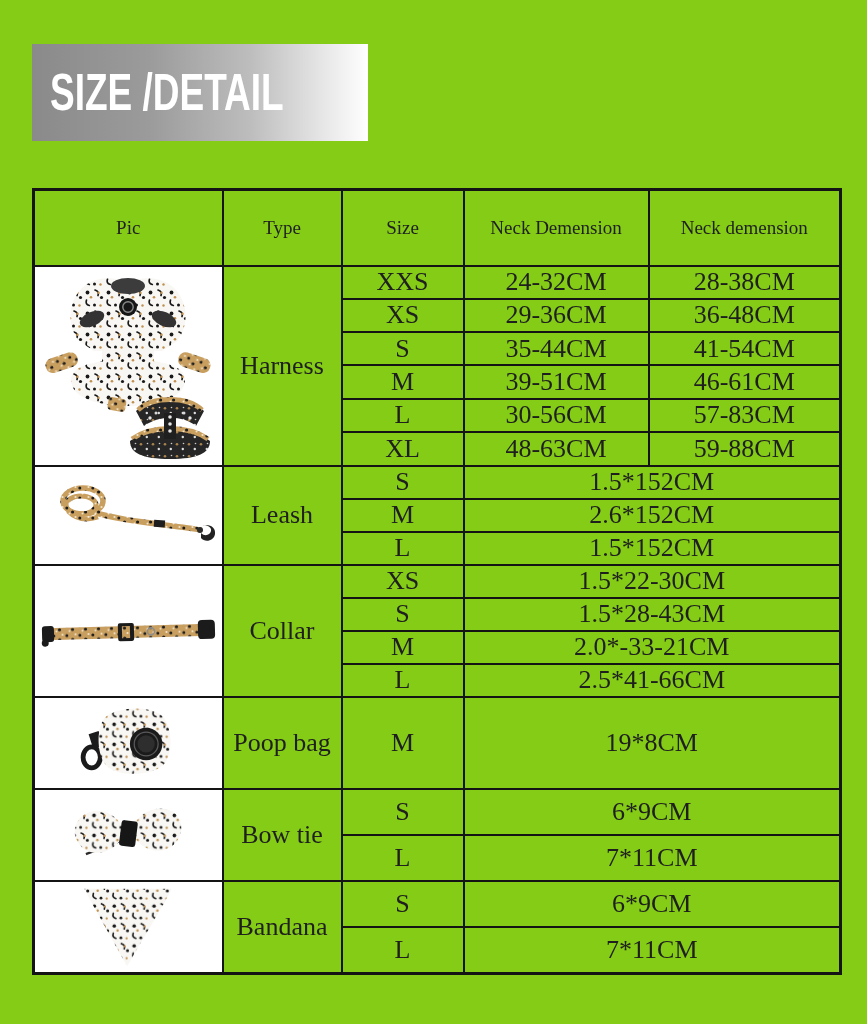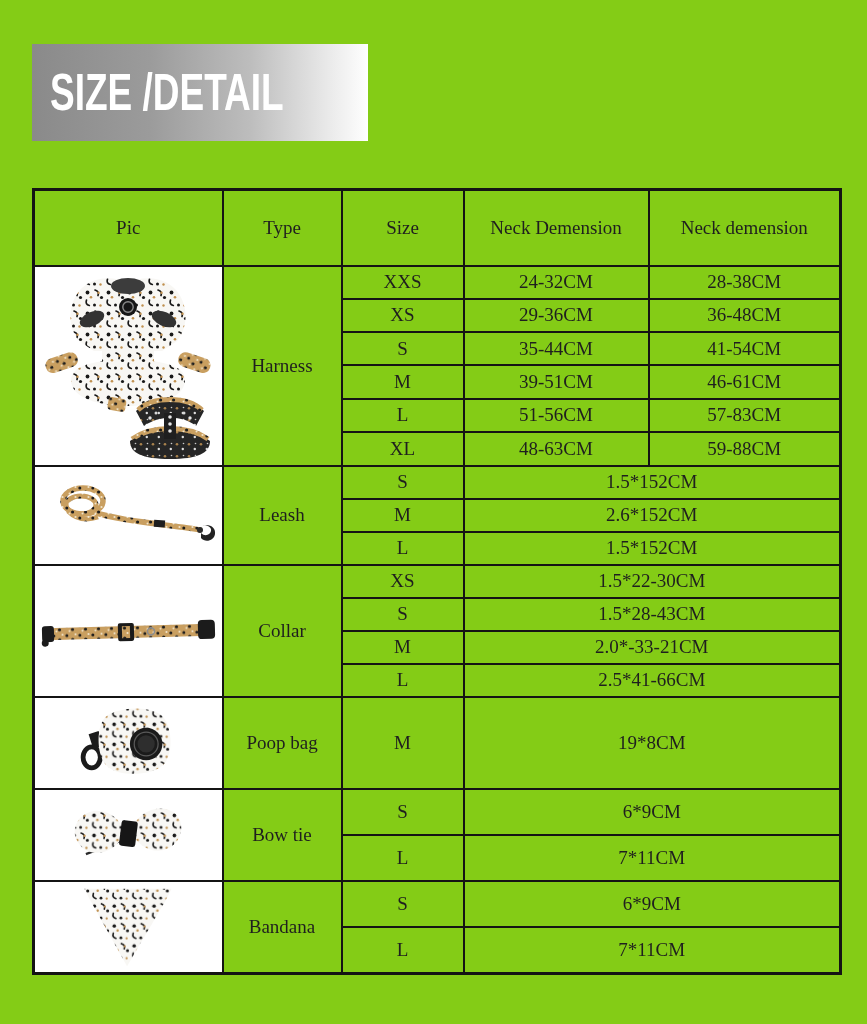--- a/index.html
+++ b/index.html
@@ -37,21 +37,21 @@
     table-layout:fixed;
     border:3px solid #141414;
     padding-left:24px;
   }
   .size-table td,.size-table th{
     border:2px solid #141414;
     text-align:center;
     vertical-align:middle;
     padding:0;
     font-weight:normal;
-    font-size:19px;
+    font-size:26px;
     color:#1f1f1f;
     overflow:hidden;
   }
   col.c-pic{width:189px}
   col.c-type{width:119px}
   col.c-size{width:122px}
   col.c-neck{width:185px}
   col.c-chest{width:192px}
   tr.r-head{height:76px}
   tr.r-std{height:33px}
@@ -167,21 +167,21 @@
       <td class="dim-cell">35-44CM</td>
       <td class="dim-cell">41-54CM</td>
     </tr>
     <tr class="r-std">
       <td>M</td>
       <td class="dim-cell">39-51CM</td>
       <td class="dim-cell">46-61CM</td>
     </tr>
     <tr class="r-std">
       <td>L</td>
-      <td class="dim-cell">51-56CM</td>
+      <td class="dim-cell">30-56CM</td>
       <td class="dim-cell">57-83CM</td>
     </tr>
     <tr class="r-std">
       <td>XL</td>
       <td class="dim-cell">48-63CM</td>
       <td class="dim-cell">59-88CM</td>
     </tr>
 
     <tr class="r-std">
       <td class="pic-cell" rowspan="3">

